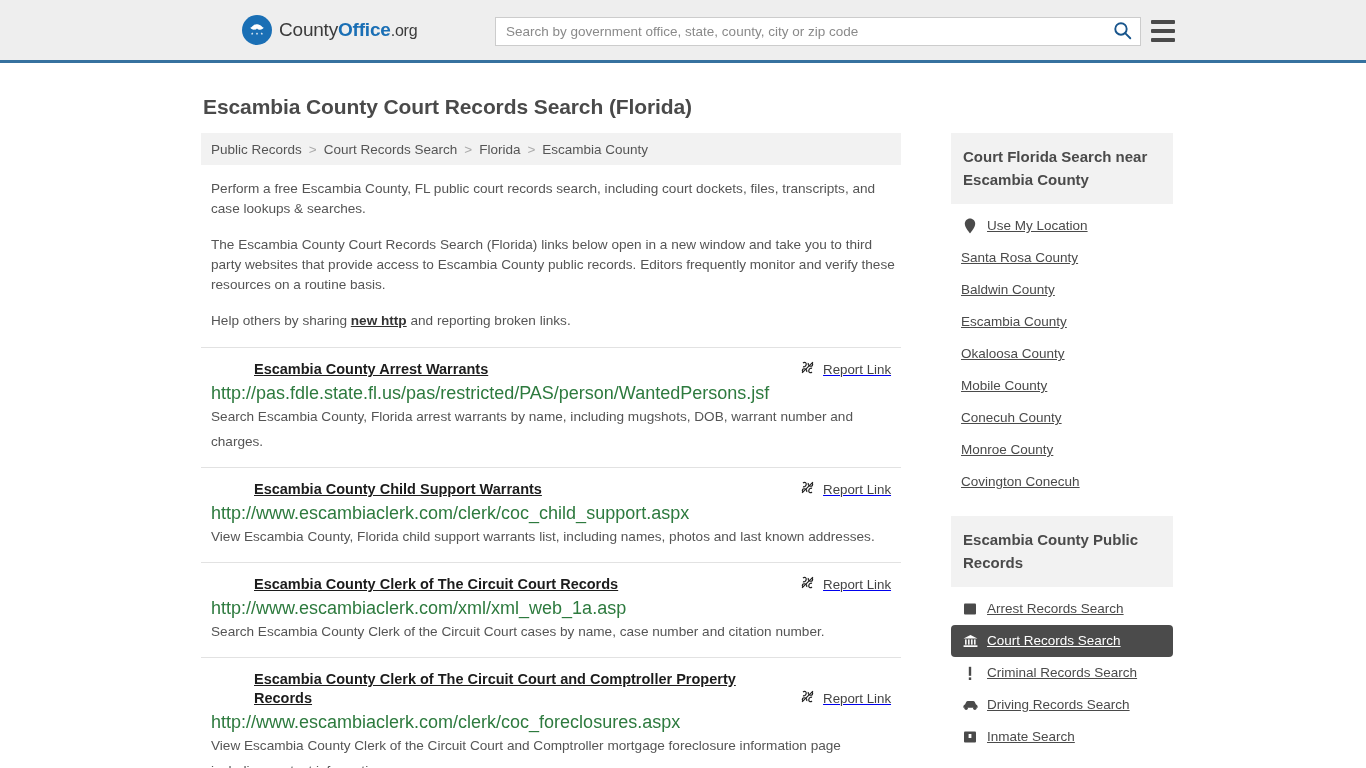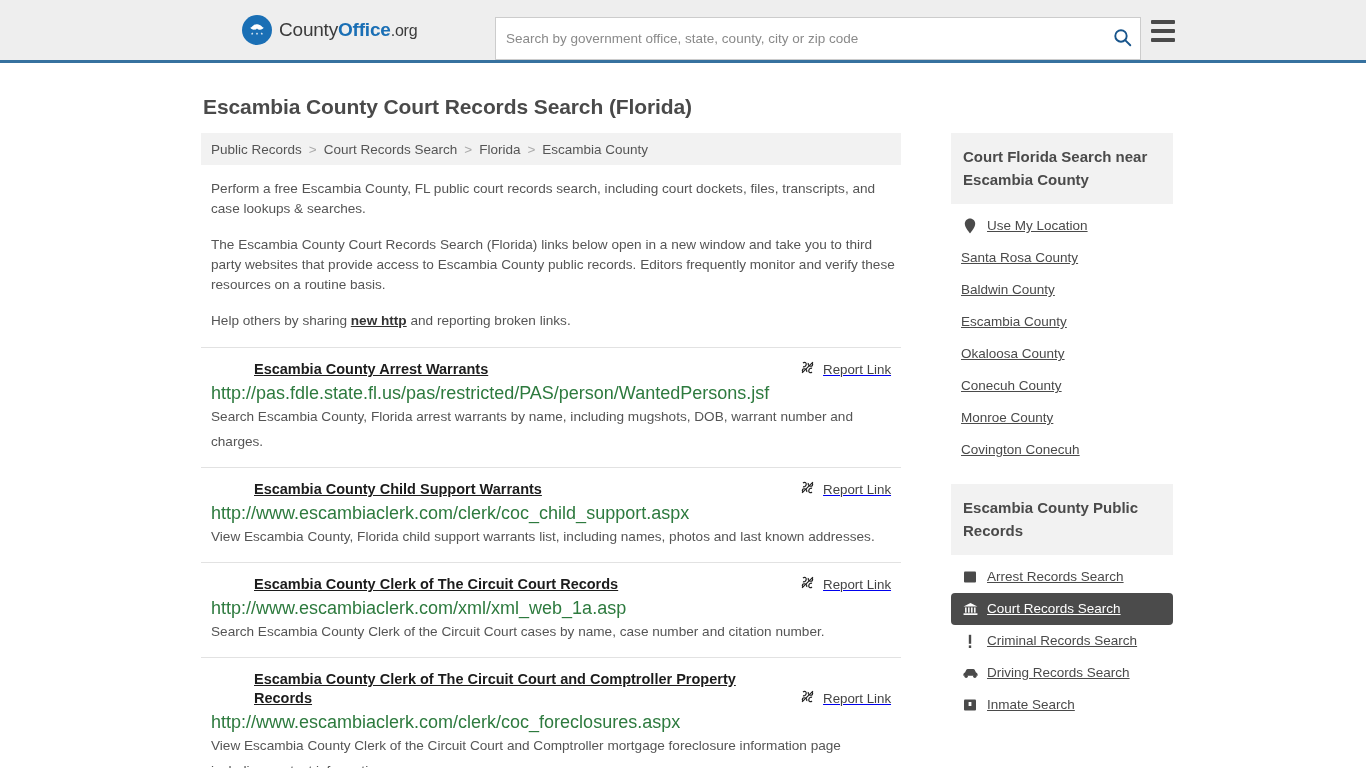--- a/index.html
+++ b/index.html
@@ -46,21 +46,21 @@
   }
   .logo-text .t1 { color: #3b3b3b; }
   .logo-text .t2 { color: #1a6fb5; font-weight: bold; }
   .logo-text .t3 { color: #3b3b3b; font-size: 16px; }
 
   .search-wrap {
     position: absolute;
     left: 495px;
     top: 17px;
     width: 646px;
-    height: 43px;
+    height: 29px;
     background: #ffffff;
     border: 1px solid #cccccc;
     display: flex;
     align-items: flex-start;
   }
   .search-input {
     border: 0; outline: 0;
     flex: 1;
     height: 100%;
     padding: 0 10px;
@@ -385,20 +385,23 @@
           <a class="side-item plain" href="#">
             <span class="s-lbl">Baldwin County</span>
           </a>
           <a class="side-item plain" href="#">
             <span class="s-lbl">Escambia County</span>
           </a>
           <a class="side-item plain" href="#">
             <span class="s-lbl">Okaloosa County</span>
           </a>
           <a class="side-item plain" href="#">
+            <span class="s-lbl">Mobile County</span>
+          </a>
+          <a class="side-item plain" href="#">
             <span class="s-lbl">Conecuh County</span>
           </a>
           <a class="side-item plain" href="#">
             <span class="s-lbl">Monroe County</span>
           </a>
           <a class="side-item plain" href="#">
             <span class="s-lbl">Covington Conecuh</span>
           </a>
 
         </div>

